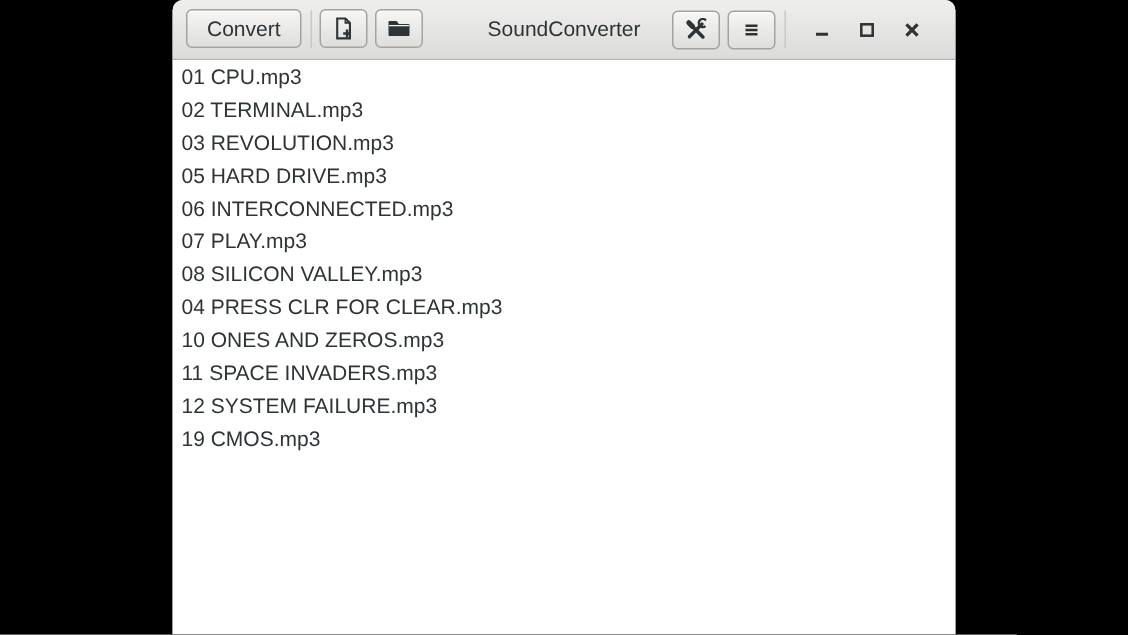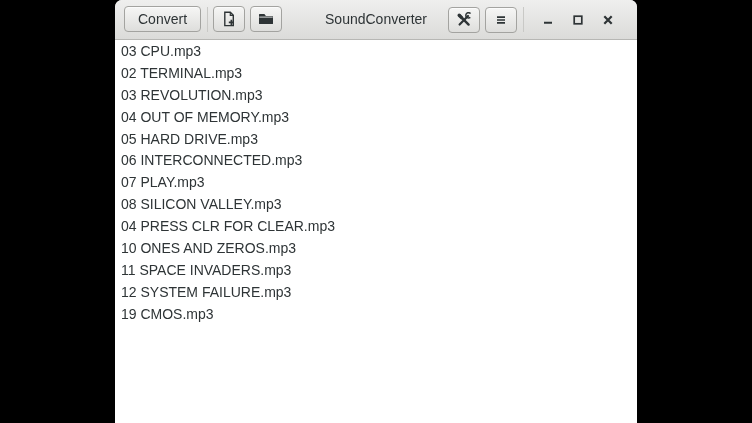--- a/index.html
+++ b/index.html
@@ -130,27 +130,26 @@
             <svg width="16" height="16" viewBox="0 0 16 16">
               <path d="M4.3 4.3 L11.7 11.7 M11.7 4.3 L4.3 11.7" stroke="#2e3436" stroke-width="2.2"></path>
             </svg>
           </span>
         </span>
       </div>
     </div>
 
     <div class="filelist">
 
-        <div class="row">03 CPU.mp3</div>
+        <div class="row">01 CPU.mp3</div>
 
         <div class="row">02 TERMINAL.mp3</div>
 
         <div class="row">03 REVOLUTION.mp3</div>
 
-        <div class="row">04 OUT OF MEMORY.mp3</div>
 
         <div class="row">05 HARD DRIVE.mp3</div>
 
         <div class="row">06 INTERCONNECTED.mp3</div>
 
         <div class="row">07 PLAY.mp3</div>
 
         <div class="row">08 SILICON VALLEY.mp3</div>
 
         <div class="row">04 PRESS CLR FOR CLEAR.mp3</div>

